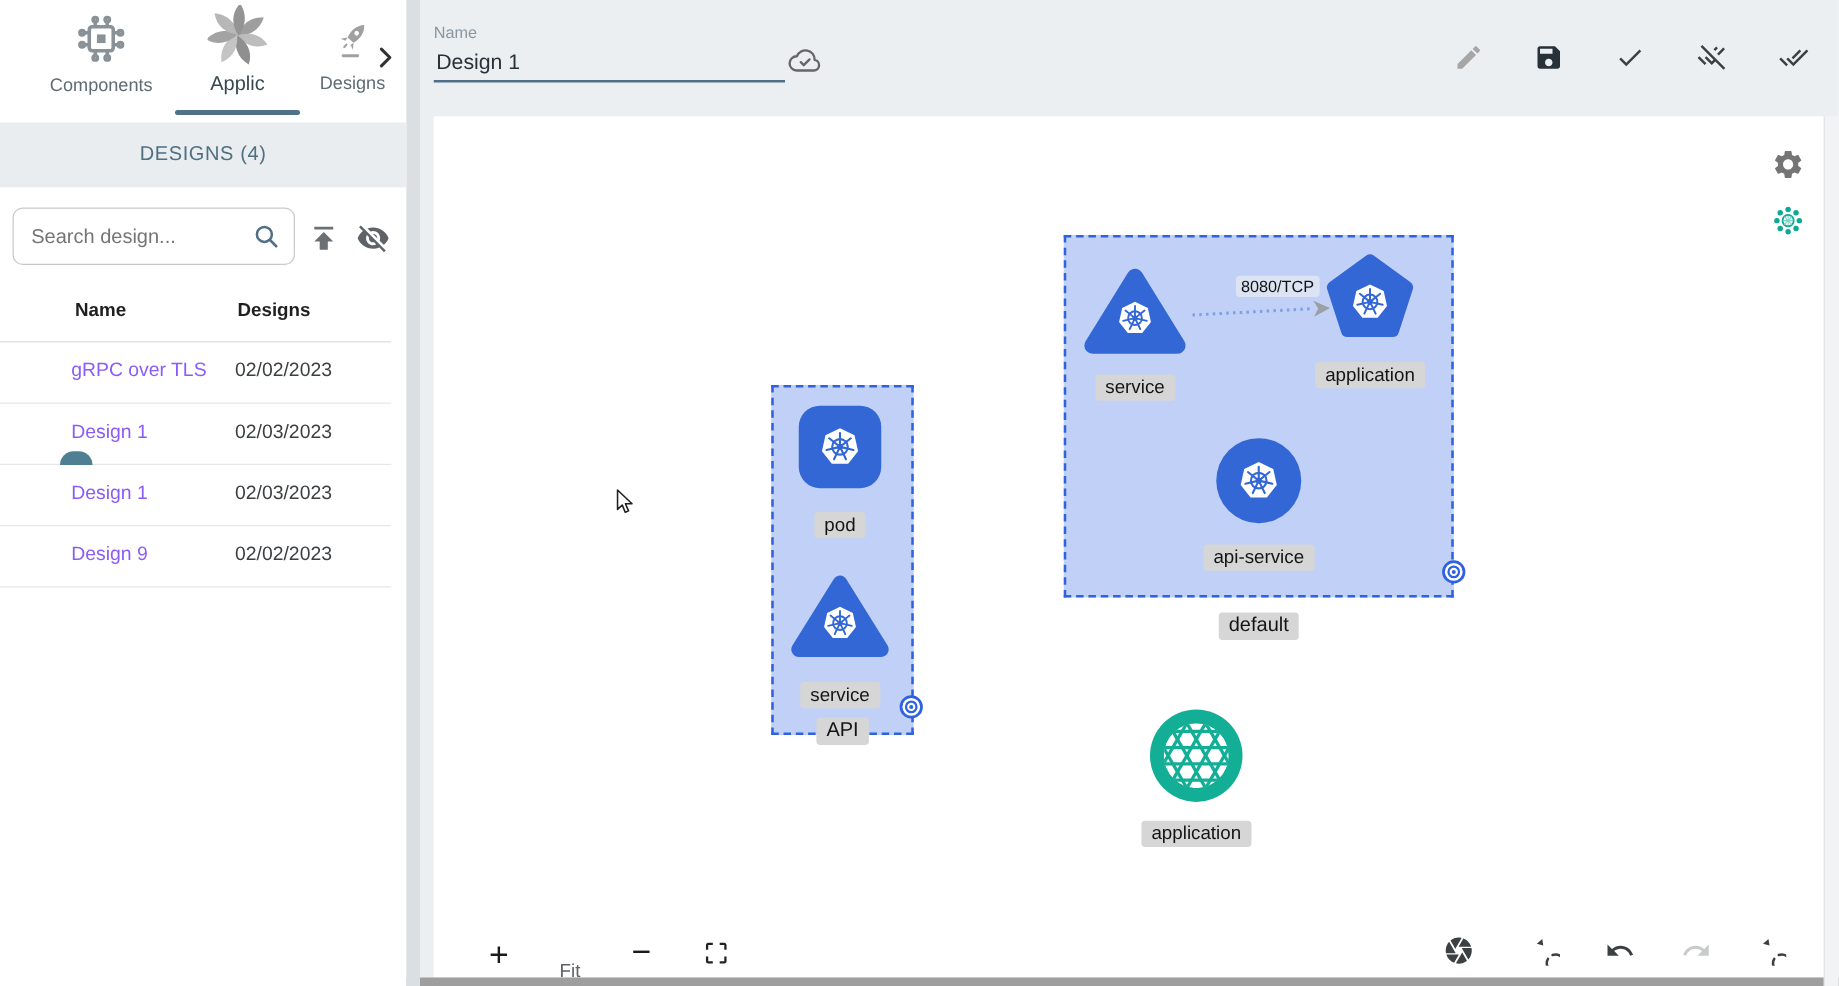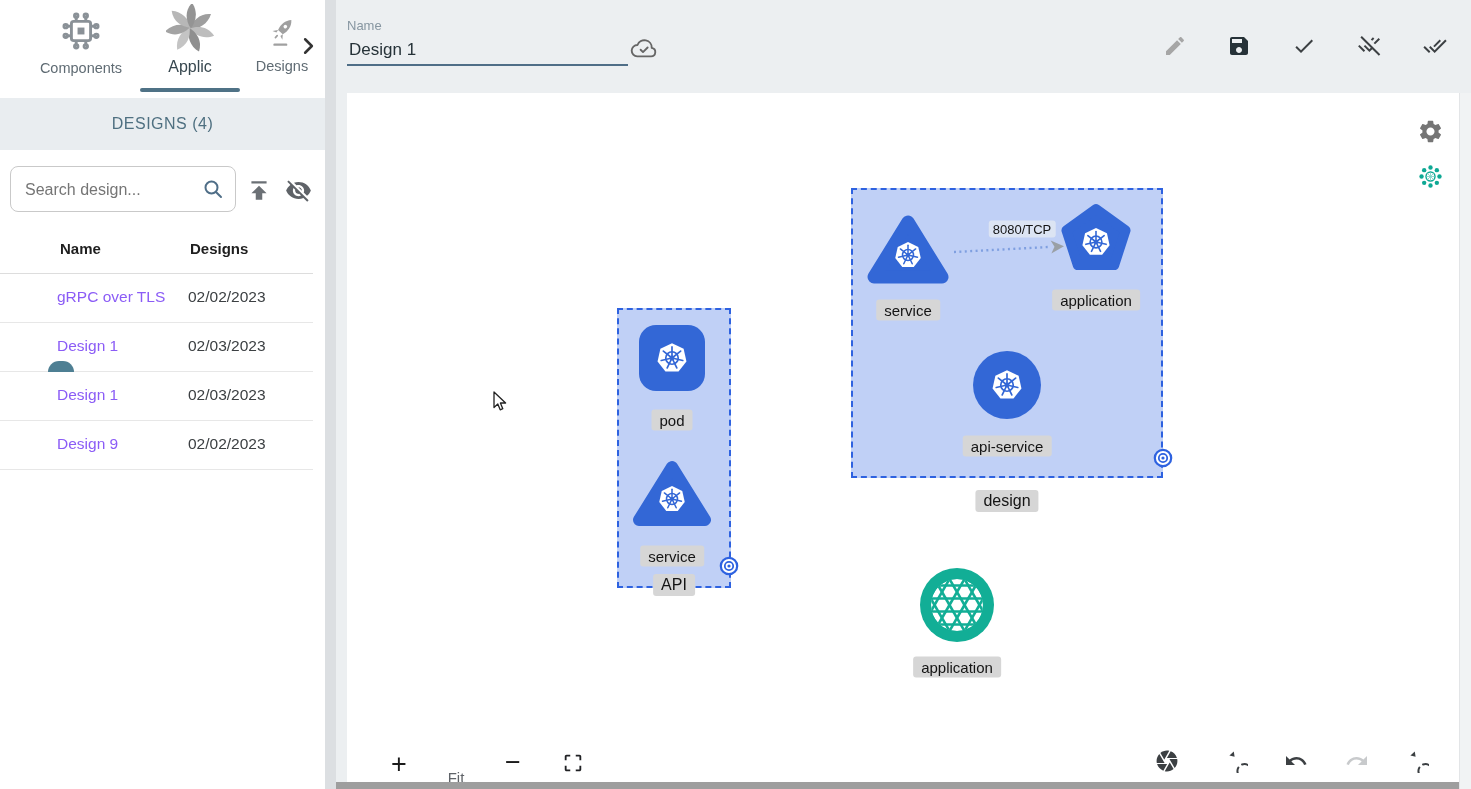--- a/index.html
+++ b/index.html
@@ -315,21 +315,21 @@
           <circle r="34" fill="#3367d6"></circle>
           <use href="#k8s-wheel" x="-17" y="-17" width="34" height="34"></use>
         </svg>
       </div>
       <div class="chip" style="left:660px;top:353px;">api-service</div>
       <span class="handle" style="left:816px;top:367px;">
         <svg width="20" height="20" viewBox="-10 -10 20 20">
             <use href="#corner-handle" x="-10" y="-10" width="20" height="20"></use>
           </svg>
       </span>
-      <div class="chip chip-group" style="left:660px;top:408px;">design</div>
+      <div class="chip chip-group" style="left:660px;top:408px;">default</div>
 
       <div class="node" style="left:610px;top:514px;">
         <svg width="78" height="78" viewBox="-39 -39 78 78">
           <defs>
               <clipPath id="appclip">
                 <circle r="26"></circle>
               </clipPath>
             </defs>
           <circle r="37" fill="#12ae96"></circle>
           <g clip-path="url(#appclip)">

